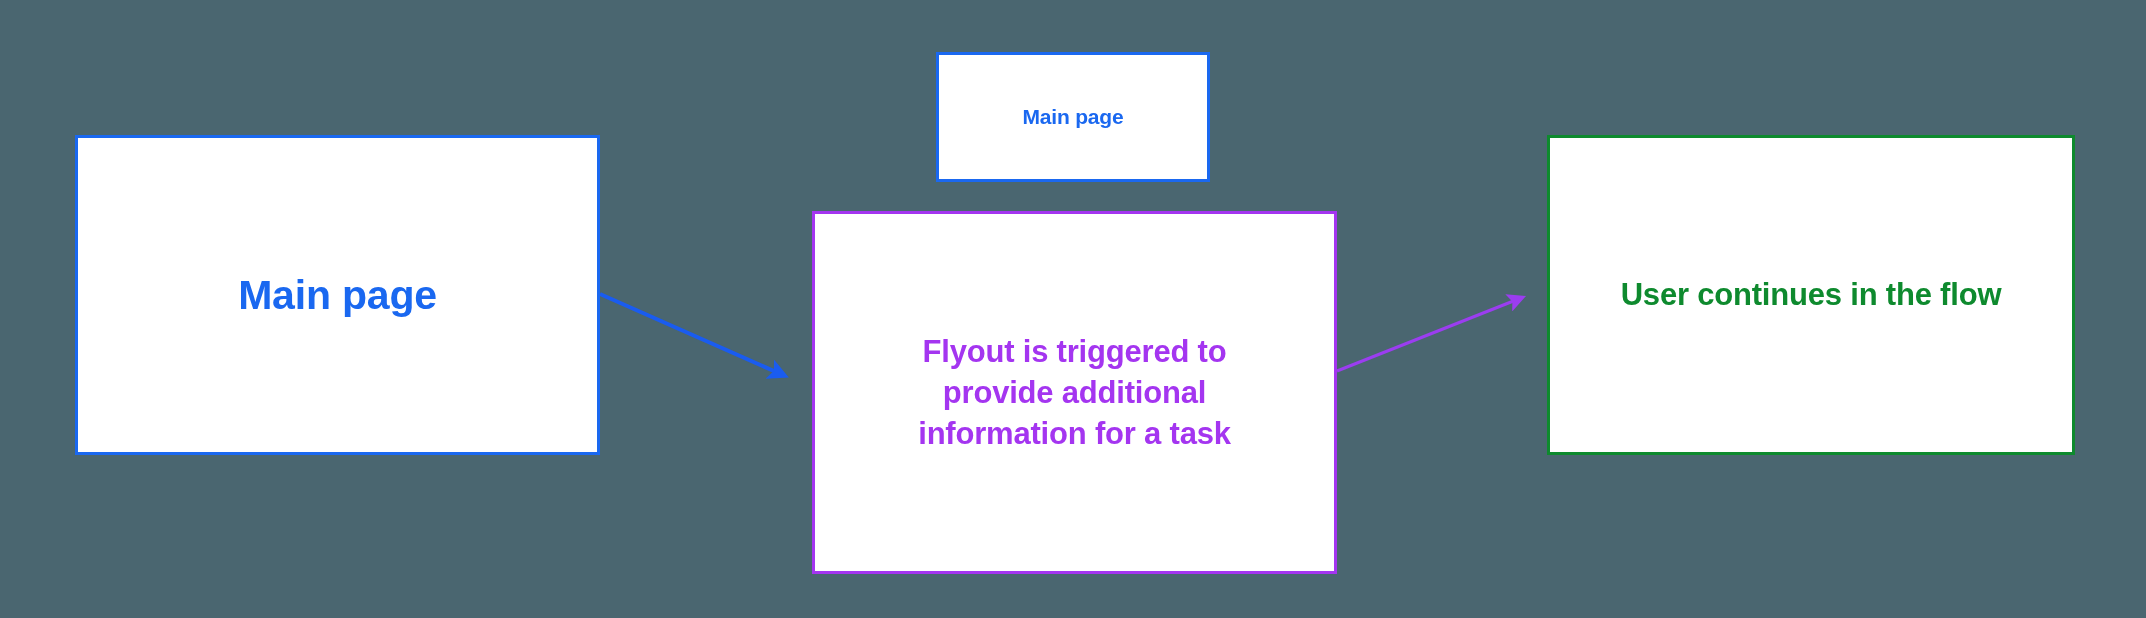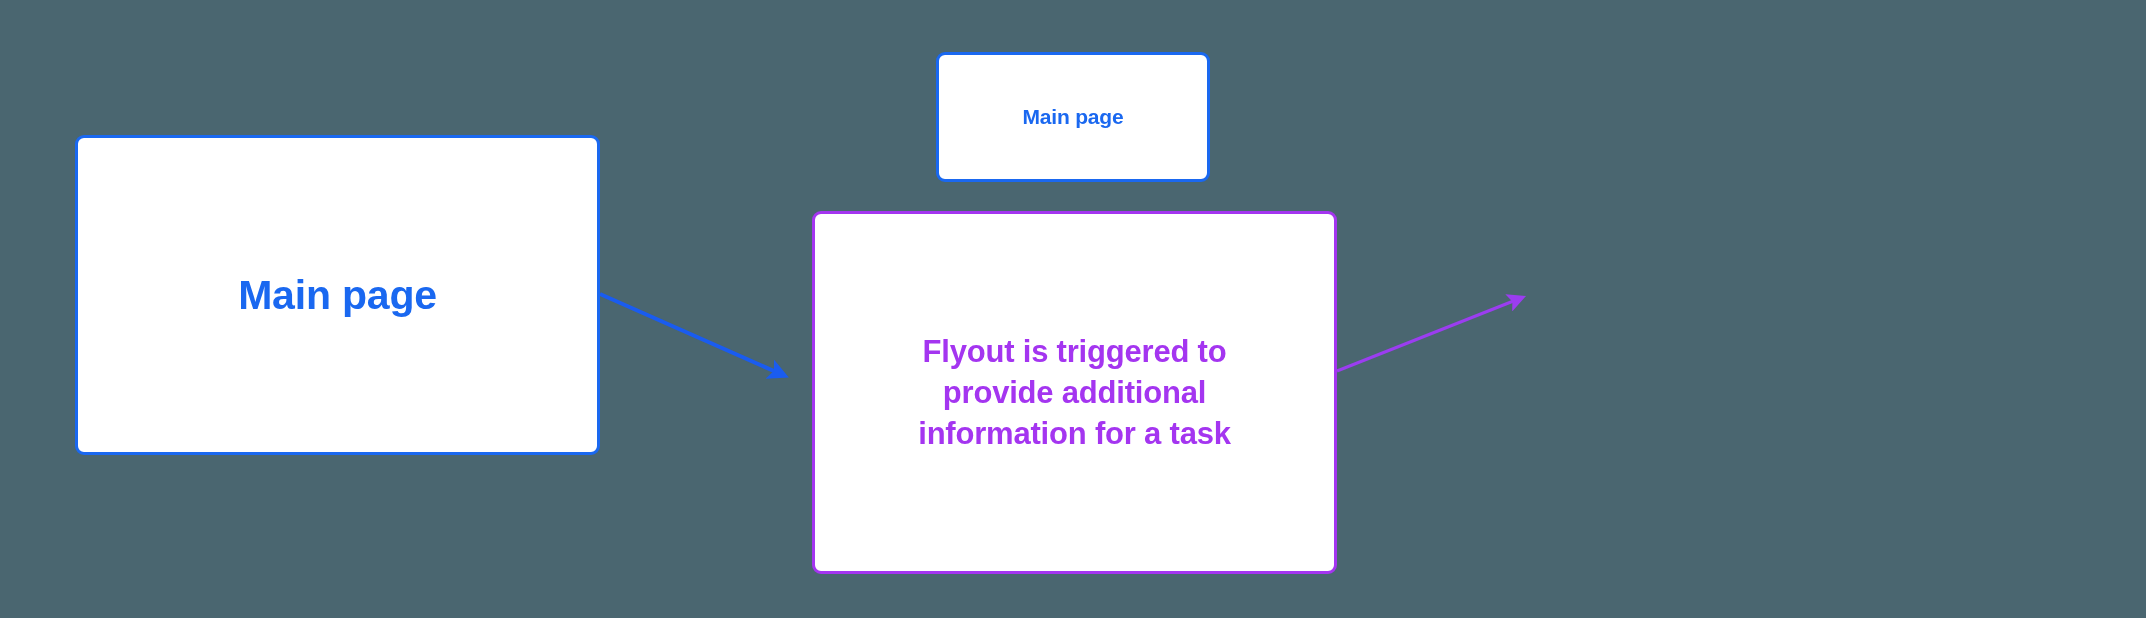--- a/index.html
+++ b/index.html
@@ -11,21 +11,21 @@
     position: relative;
     width: 2146px;
     height: 618px;
     background: #4a6670;
     overflow: hidden;
     font-family: "Liberation Sans", sans-serif;
   }
   .node {
     position: absolute;
     background: #ffffff;
-    border-radius: 9px;
+    border-radius: 0;
     display: flex;
     align-items: center;
     justify-content: center;
     box-sizing: border-box;
     text-align: center;
   }
   .node-label {
     font-weight: bold;
     line-height: 1.22;
     white-space: pre-line;
@@ -122,14 +122,17 @@
   <div class="node" id="node-main-page-small">
     <span class="node-label">Main page</span>
   </div>
 
   <div class="node" id="node-flyout">
     <span class="node-label">Flyout is triggered to
 provide additional
 information for a task</span>
   </div>
 
+  <div class="node" id="node-user-continues">
+    <span class="node-label">User continues in the flow</span>
+  </div>
 
 </div>
 
 </body></html>

